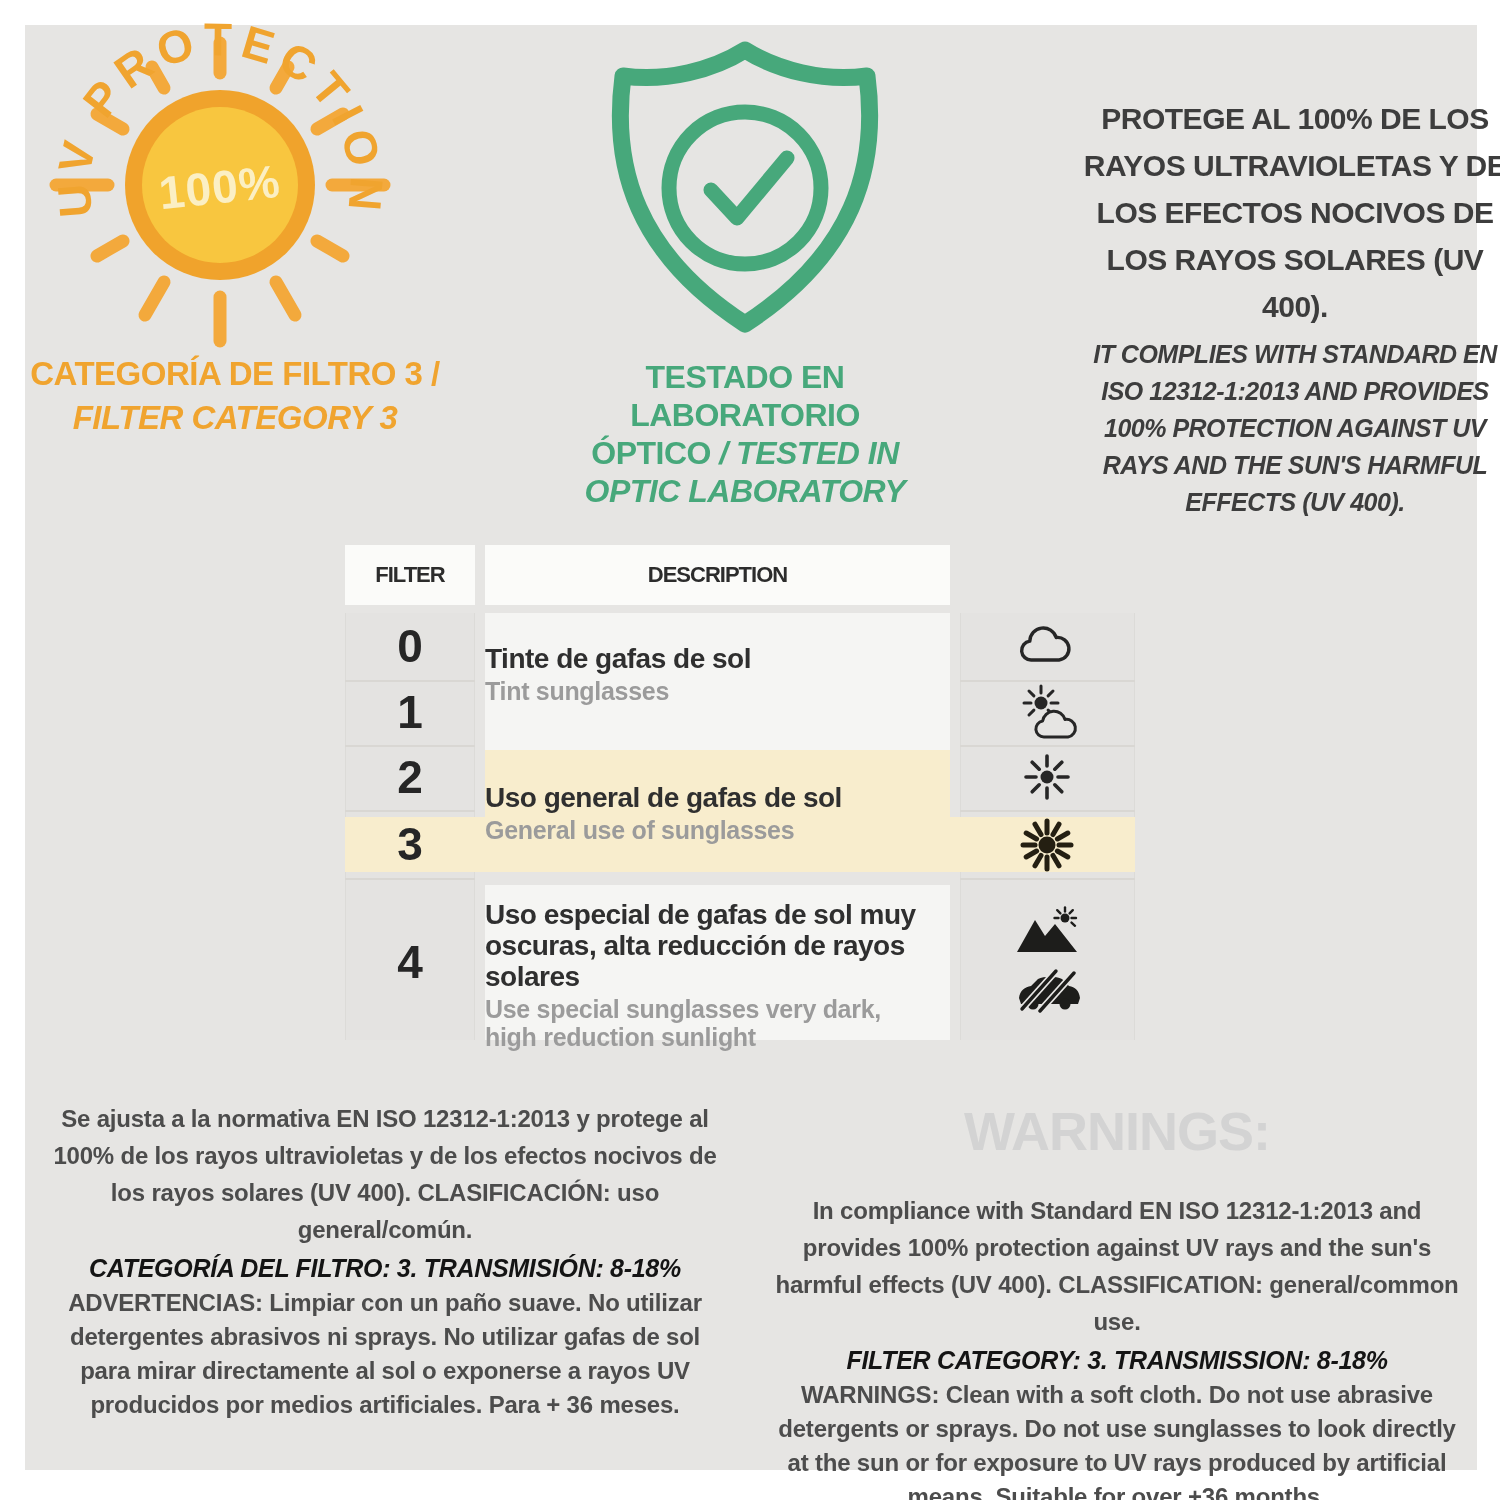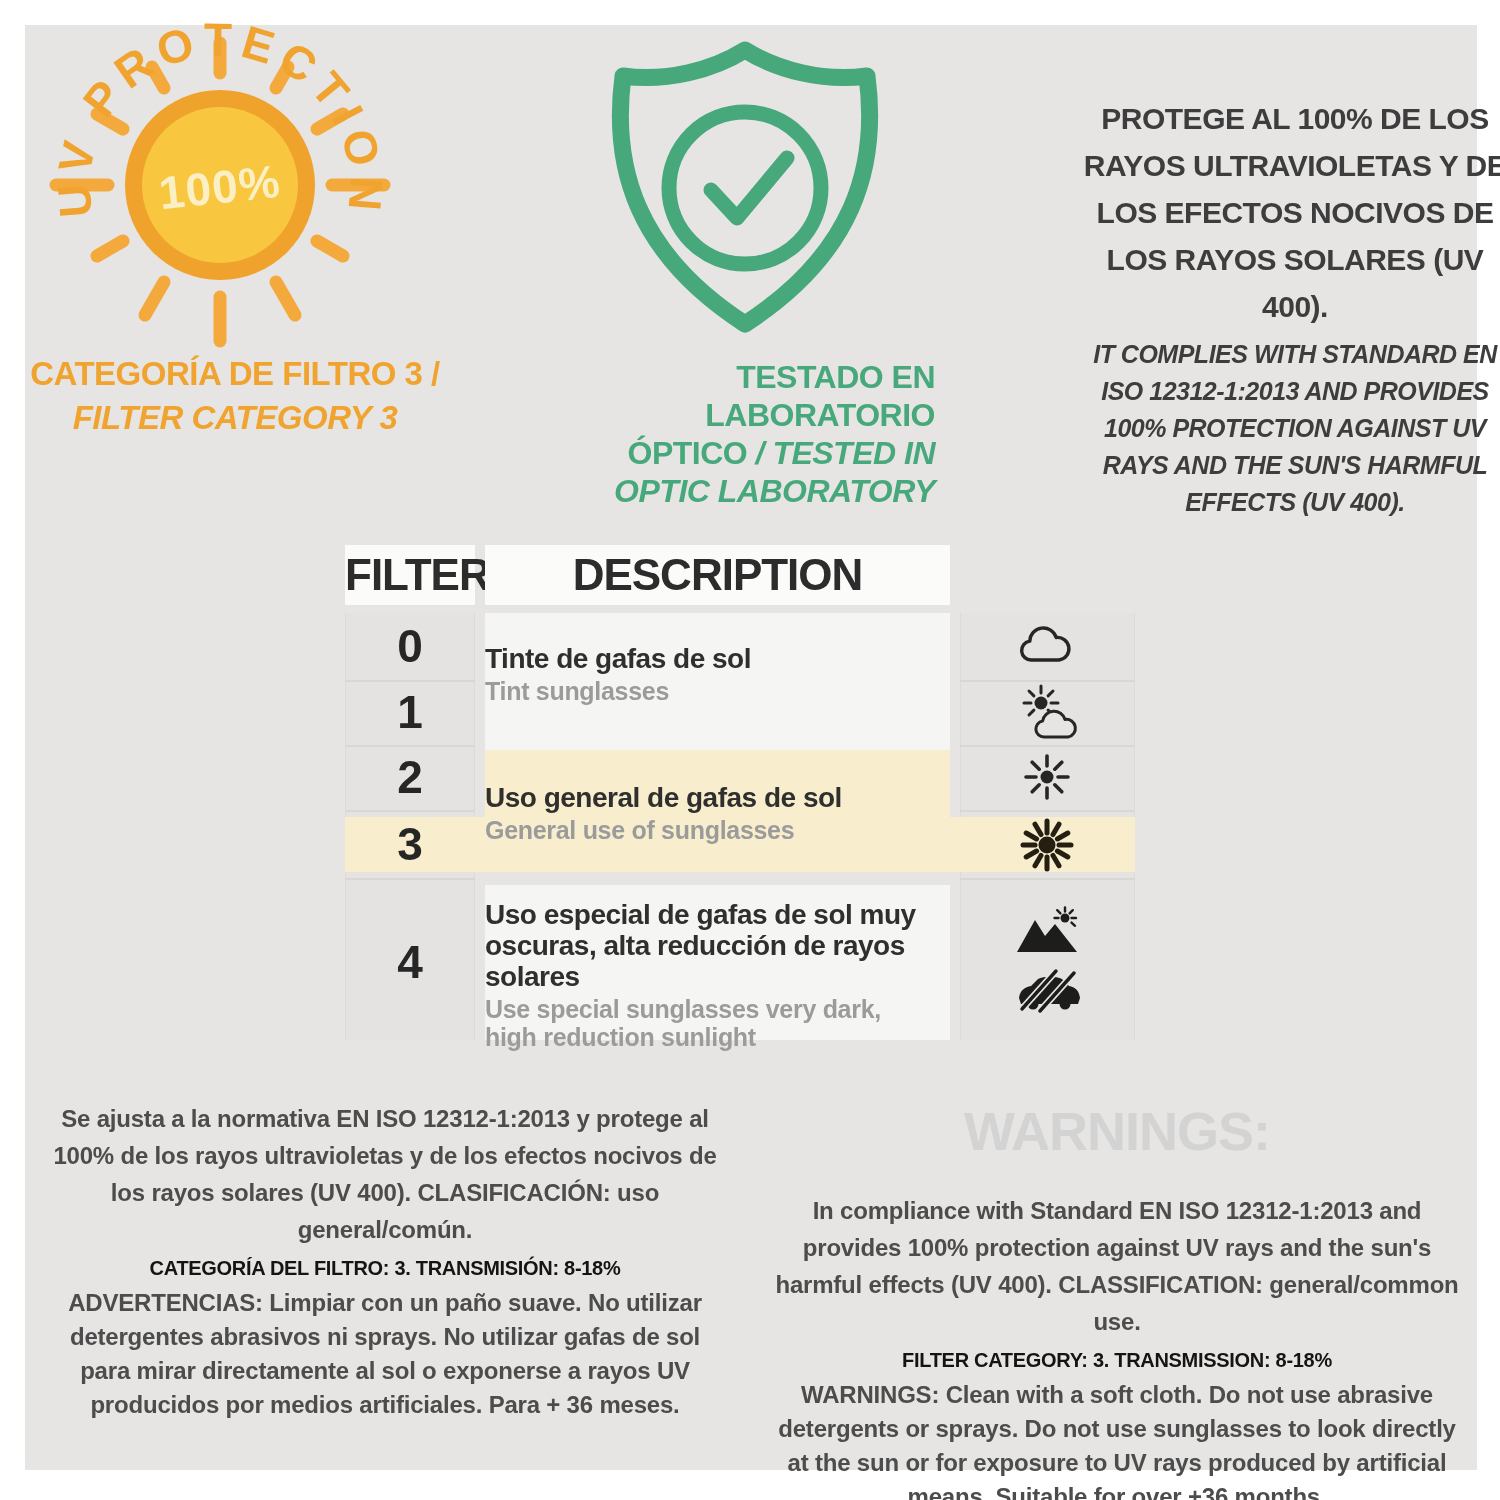--- a/index.html
+++ b/index.html
@@ -10,31 +10,31 @@
   
   .sun-badge{position:absolute;left:0;top:0;width:420px;height:330px;overflow:visible;}
   .arc-text{font-size:46px;font-weight:bold;letter-spacing:7px;fill:#F0A42F;font-family:"Liberation Sans",sans-serif;}
   .sun-center-text{font-size:46px;font-weight:bold;fill:#FBEFC4;letter-spacing:1px;font-family:"Liberation Sans",sans-serif;}
   .orange-caption{position:absolute;left:-20px;top:327px;width:460px;text-align:center;color:#F0A42F;
     font-weight:bold;font-size:33px;line-height:44px;letter-spacing:-0.5px;}
   .italic{font-style:italic;}
 
   
   .shield-badge{position:absolute;left:530px;top:3px;width:380px;height:315px;overflow:visible;}
-  .green-caption{position:absolute;left:530px;top:333px;width:380px;text-align:right;color:#47A87B;
+  .green-caption{position:absolute;left:530px;top:333px;width:380px;text-align:center;color:#47A87B;
     font-weight:bold;font-size:32px;line-height:38px;letter-spacing:-0.5px;}
 
   
   .claim{position:absolute;left:1030px;top:70px;width:424px;text-align:center;color:#3d3d3d;margin-left:28px;}
   .claim-es{font-size:30px;font-weight:bold;line-height:47px;letter-spacing:-0.5px;}
   .claim-en{margin-top:6px;font-size:25px;font-weight:bold;font-style:italic;line-height:37px;letter-spacing:-0.5px;}
 
   
   .ftable{position:absolute;left:320px;top:520px;width:790px;height:495px;}
-  .th{position:absolute;top:0;height:60px;background:#fbfbf9;color:#2c2c2c;font-size:44px;font-weight:bold;
+  .th{position:absolute;top:0;height:60px;background:#fbfbf9;color:#2c2c2c;font-size:22px;font-weight:bold;
     letter-spacing:-1px;text-align:center;line-height:60px;}
   .th1{left:0;width:130px}.th2{left:140px;width:465px}.th3{left:615px;width:175px}
   .colstrip{position:absolute;top:68px;height:427px;background:#e4e3e1;border-left:1px solid #dcdbd8;border-right:1px solid #dcdbd8;z-index:1;}
   .cs1{left:0;width:128px}.cs3{left:615px;width:173px}
   .sep{position:absolute;height:2px;background:#d9d7d3;z-index:2;}
   .band{position:absolute;left:0;top:272px;width:790px;height:55px;background:#F8EDCD;z-index:2;}
   .dcell{position:absolute;left:140px;width:465px;z-index:3;box-sizing:border-box;padding-left:0;}
   .dA{top:68px;height:137px;background:#f5f5f3;padding-top:30px;}
   .dB{top:205px;height:122px;background:#F8EDCD;padding-top:32px;}
   .dC{top:340px;height:155px;background:#f5f5f3;padding-top:14px;}
@@ -43,21 +43,21 @@
   .fnum{position:absolute;left:0;width:130px;text-align:center;font-weight:bold;color:#262626;font-size:46px;z-index:4;}
   .sym{position:absolute;z-index:4;}
 
   
   .warnblock{position:absolute;text-align:center;}
   .warn-es{left:20px;top:1075px;width:680px;}
   .warn-en{left:748px;top:1075px;width:688px;}
   .warn-h{font-size:54px;font-weight:bold;letter-spacing:-1px;color:#c9c9c9;margin-bottom:30px;}
   .warn-en .warn-h{color:#d3d3d3;}
   .warn-body{font-size:24px;font-weight:600;line-height:37px;color:#4c4c4c;margin:0;letter-spacing:-0.2px;}
-  .warn-cat{font-size:20px;font-weight:bold;color:#141414;line-height:36px;margin:2px 0 0 0;letter-spacing:-0.3px;}
+  .warn-cat{font-size:25px;font-weight:bold;color:#141414;line-height:36px;margin:2px 0 0 0;letter-spacing:-0.3px;font-style:italic;}
   .advice{line-height:34px;}
 </style>
 </head>
 <body>
 
 <div class="page">
   <div class="canvas">
 
     <svg class="sun-badge" viewBox="0 0 420 330">
       <defs>

